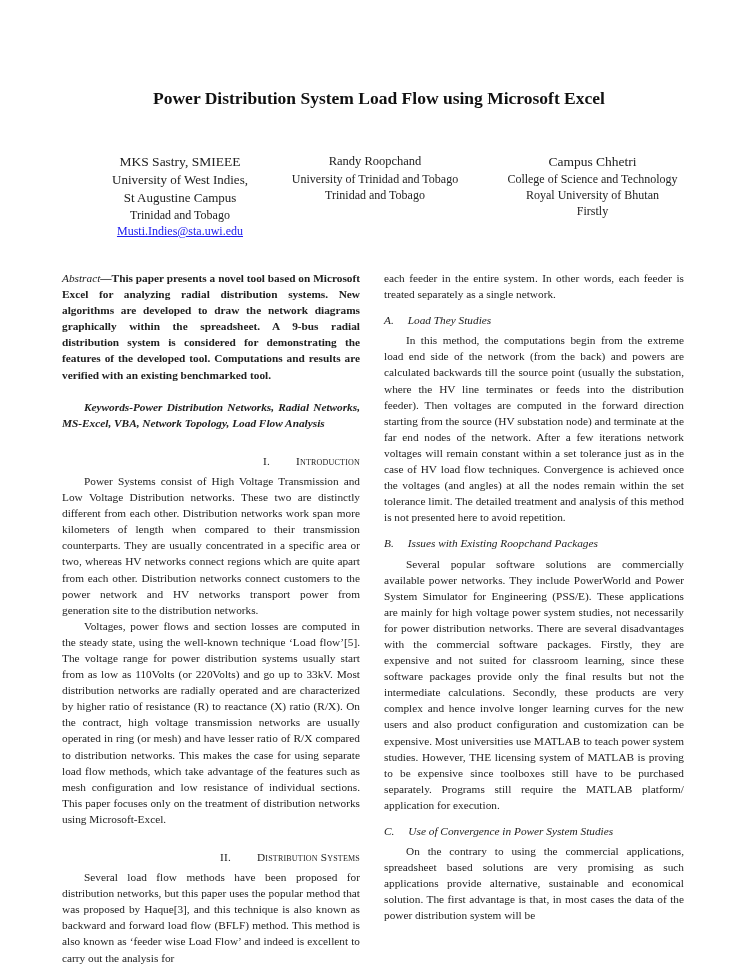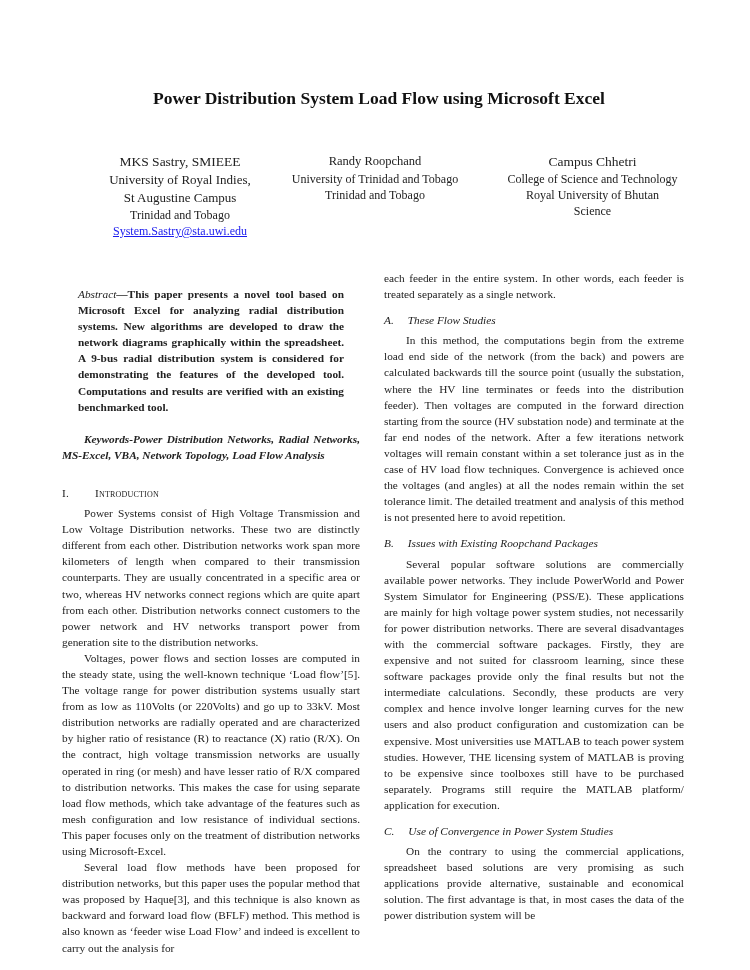--- a/index.html
+++ b/index.html
@@ -23,77 +23,80 @@
   #author-2 { left: 265px; width: 220px; }
   #author-3 { left: 485px; width: 215px; }
 
   .col {
     position: absolute; top: 270px; width: 298px;
     font-size: 11.3px; line-height: 16.1px; text-align: justify;
   }
   #col-left { left: 62px; }
   #col-right { left: 384px; width: 300px; }
 
-  .abstract { font-weight: bold; margin: 16px; }
+  .abstract { font-weight: bold; margin: 0; }
   .abstract i { font-weight: normal; font-style: italic; }
   .keywords { font-weight: bold; font-style: italic; margin: 16px 0 0 0; text-indent: 22px; }
   .section-head {
-    text-align: left; margin: 22px 0 4px 0; letter-spacing: 0.2px;
+    text-align: right; margin: 22px 0 4px 0; letter-spacing: 0.2px;
   }
   .section-head .num { margin-right: 26px; }
   .section-head .sc { font-variant: small-caps; }
   .subsection-head { font-style: italic; margin: 10px 0 4px 0; text-align: left; }
   .subsection-head .num { margin-right: 14px; }
   p { margin: 0; }
   p.para { text-indent: 22px; }
 </style>
 </head>
 <body>
 
 <div class="title">Power Distribution System Load Flow using Microsoft Excel</div>
 
 <div class="author" id="author-1">
   <div class="name">MKS Sastry, SMIEEE</div>
-  <div class="aff-big">University of Royal Indies,</div>
+  <div class="aff-big">University of West Indies,</div>
   <div class="aff-big">St Augustine Campus</div>
   <div>Trinidad and Tobago</div>
-  <div class="link">System.Sastry@sta.uwi.edu</div>
+  <div class="link">Musti.Indies@sta.uwi.edu</div>
 </div>
 
 <div class="author" id="author-2">
   <div class="name" style="font-size:12.5px">Randy Roopchand</div>
   <div>University of Trinidad and Tobago</div>
   <div>Trinidad and Tobago</div>
 </div>
 
 <div class="author" id="author-3">
   <div class="name">Campus Chhetri</div>
   <div>College of Science and Technology</div>
   <div>Royal University of Bhutan</div>
-  <div>Science</div>
+  <div>Firstly</div>
 </div>
 
 <div class="col" id="col-left">
   <p class="abstract"><i>Abstract</i><span>—</span><span>This paper presents a novel tool based on Microsoft Excel for analyzing radial distribution systems. New algorithms are developed to draw the network diagrams graphically within the spreadsheet.  A 9-bus radial distribution system is considered for demonstrating the features of the developed tool.  Computations and results are verified with an existing benchmarked tool.</span></p>
   <p class="keywords">Keywords-Power Distribution Networks, Radial Networks, MS-Excel, VBA, Network Topology, Load Flow Analysis</p>
 
   <div class="section-head">
     <span class="num">I.</span><span class="sc">Introduction</span>
   </div>
   <p class="para">Power Systems consist of High Voltage Transmission and Low Voltage Distribution networks.  These two are distinctly different from each other.  Distribution networks work span more kilometers of length when compared to their transmission counterparts.   They are usually concentrated in a specific area or two, whereas HV networks connect regions which are quite apart from each other.  Distribution networks connect customers to the power network and HV networks transport power from generation site to the distribution networks.</p>
   <p class="para">Voltages, power flows and section losses are computed in the steady state, using the well-known technique ‘Load flow’[5].  The voltage range for power distribution systems usually start from as low as 110Volts (or 220Volts) and go up to 33kV.  Most distribution networks are radially operated and are characterized by higher ratio of resistance (R) to reactance (X) ratio (R/X).  On the contract, high voltage transmission networks are usually operated in ring (or mesh) and have lesser ratio of R/X compared to distribution networks.  This makes the case for using separate load flow methods, which take advantage of the features such as mesh configuration and low resistance of individual sections.   This paper focuses only on the treatment of distribution networks using Microsoft-Excel.</p>
 
+  <div class="section-head">
+    <span class="num">II.</span><span class="sc">Distribution Systems</span>
+  </div>
   <p class="para">Several load flow methods have been proposed for distribution networks, but this paper uses the popular method that was proposed by Haque[3], and this technique is also known as backward and forward load flow (BFLF) method.  This method is also known as ‘feeder wise Load Flow’ and indeed is excellent to carry out the analysis for</p>
 </div>
 
 <div class="col" id="col-right">
   <p>each feeder in the entire system.  In other words, each feeder is treated separately as a single network.</p>
 
   <div class="subsection-head">
-    <span class="num">A.</span><span>These Flow Studies</span>
+    <span class="num">A.</span><span>Load They Studies</span>
   </div>
   <p class="para">In this method, the computations begin from the extreme load end side of the network (from the back) and powers are calculated backwards till the source point (usually the substation, where the HV line terminates or feeds into the distribution feeder).  Then voltages are computed in the forward direction starting from the source (HV substation node) and terminate at the far end nodes of the network.  After a few iterations network voltages will remain constant within a set tolerance just as in the case of HV load flow techniques.  Convergence is achieved once the voltages (and angles) at all the nodes remain within the set tolerance limit.  The detailed treatment and analysis of this method is not presented here to avoid repetition.</p>
 
   <div class="subsection-head">
     <span class="num">B.</span><span>Issues with Existing Roopchand Packages</span>
   </div>
   <p class="para">Several popular software solutions are commercially available power networks. They include PowerWorld  and Power System Simulator for Engineering (PSS/E).  These applications are mainly for high voltage power system studies, not necessarily for power distribution networks. There are several disadvantages with the commercial software packages.  Firstly, they are expensive and not suited for classroom learning, since these software packages provide only the final results but not the intermediate calculations.  Secondly, these products are very complex and hence involve longer learning curves for the new users and also product configuration and customization can be expensive.  Most universities use MATLAB to teach power system studies.  However, THE licensing system of MATLAB is proving to be expensive since toolboxes still have to be purchased separately. Programs still require the MATLAB platform/ application for execution.</p>
 
   <div class="subsection-head">
     <span class="num">C.</span><span>Use of Convergence in Power System Studies</span>

